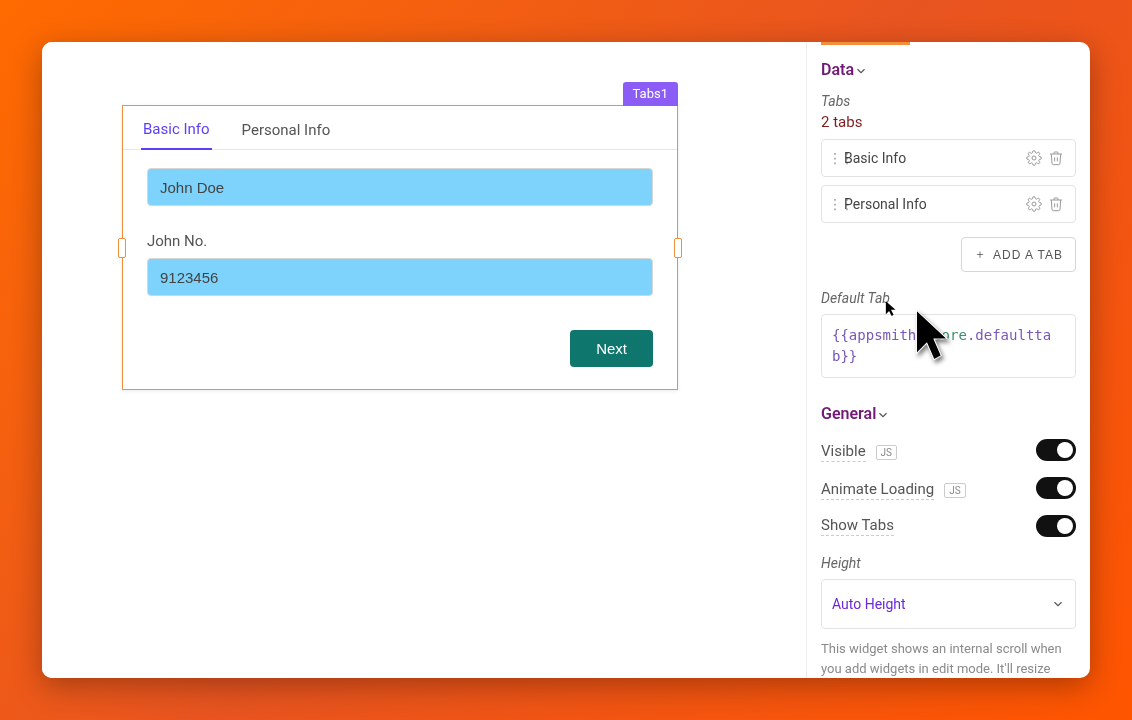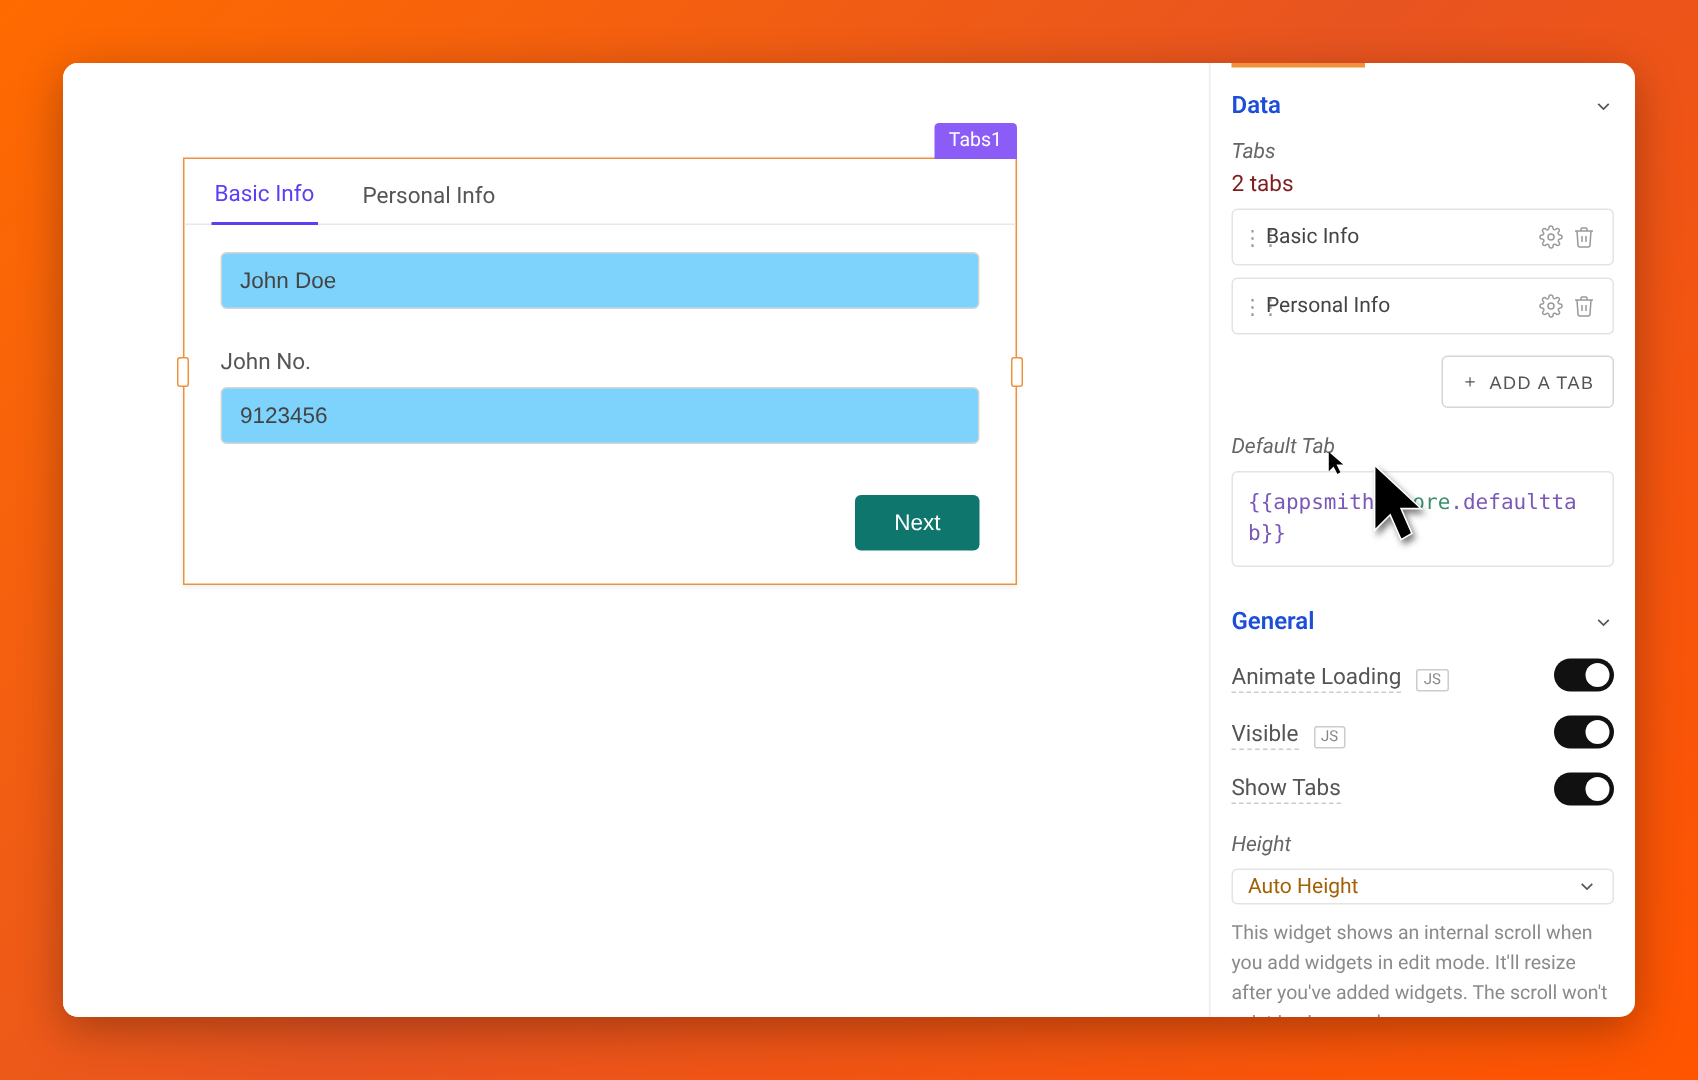--- a/index.html
+++ b/index.html
@@ -118,26 +118,26 @@
     padding: 0 14px 20px;
   }
   .accent-line {
     position: absolute;
     left: 14px; right: 180px;
     top: 0; height: 3px;
     background: #f0903c;
   }
   .section-header {
     display: flex;
-    justify-content: space-between;
+    justify-content: flex-start;
     align-items: center;
     margin-top: 18px;
     font-size: 16px;
     font-weight: 600;
-    color: #1d4ed8;
+    color: #701a75;
     cursor: pointer;
   }
   .sub-label {
     font-size: 14px;
     color: #666;
     margin-top: 14px;
     font-style: italic;
   }
   .plain-text {
     font-size: 15px;
@@ -238,27 +238,27 @@
     position:absolute;
     right:3px; top:3px;
     width:16px; height:16px;
     background:#fff;
     border-radius:50%;
   }
   .select-box {
     margin-top: 8px;
     border: 1px solid #e3e3e3;
     border-radius: 4px;
-    height: 24px;
+    height: 50px;
     display: flex;
     align-items: center;
     justify-content: space-between;
     padding: 0 10px;
     font-size: 14px;
-    color: #a16207;
+    color: #6d28d9;
     cursor: pointer;
   }
   .help-text {
     margin-top: 10px;
     font-size: 13px;
     color: #8a8a8a;
     line-height: 1.55;
   }
   .chev { width: 14px; height: 14px; }
   .chev svg { width:100%; height:100%; stroke:#555; fill:none; stroke-width:2;}
@@ -375,29 +375,29 @@
       <span>General</span>
       <span class="chev">
         <svg viewBox="0 0 24 24">
             <polyline points="6 9 12 15 18 9"></polyline>
           </svg>
       </span>
     </div>
 
     <div class="prop-row">
       <span>
-        <span class="lbl">Animate Loading</span>
+        <span class="lbl">Visible</span>
         <span class="js-badge">JS</span>
       </span>
       <span class="toggle"></span>
     </div>
 
     <div class="prop-row">
       <span>
-        <span class="lbl">Visible</span>
+        <span class="lbl">Animate Loading</span>
         <span class="js-badge">JS</span>
       </span>
       <span class="toggle"></span>
     </div>
 
     <div class="prop-row">
       <span class="lbl">Show Tabs</span>
       <span class="toggle"></span>
     </div>
 

